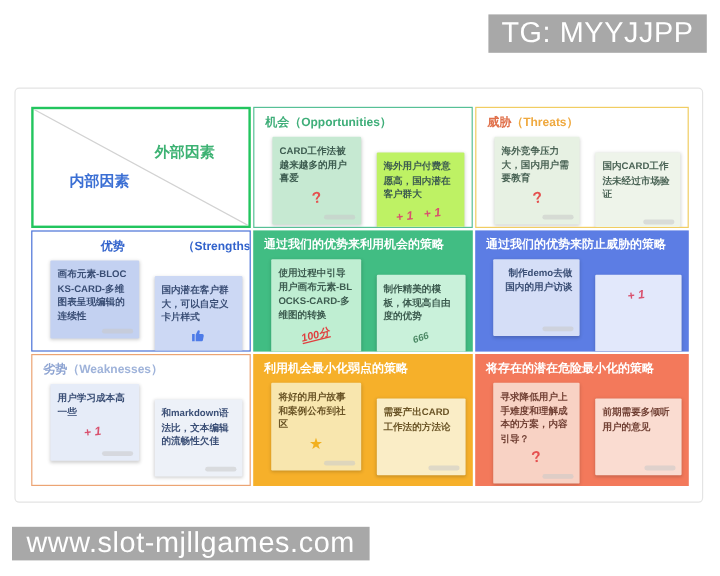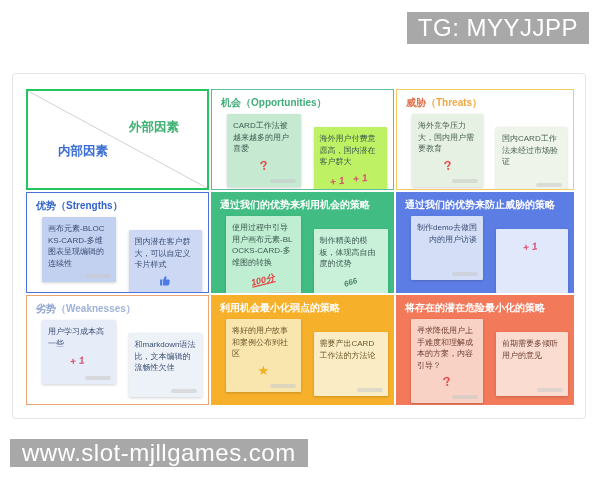--- a/index.html
+++ b/index.html
@@ -43,33 +43,33 @@
   
   .diag{position:absolute;left:0;top:0;width:100%;height:100%;}
   .diag line{stroke:#d2d2d2;stroke-width:1;vector-effect:non-scaling-stroke;}
   .ext-label{position:absolute;top:28px;right:28px;font-size:12.5px;font-weight:bold;color:#3db273;}
   .int-label{position:absolute;bottom:28px;left:30px;font-size:12.5px;font-weight:bold;color:#3b6fd4;}
 
   
   .cell-title{padding:7px 9px 0 9px;font-size:10px;font-weight:bold;line-height:12px;white-space:nowrap;}
   .opp .t-zh,.opp .t-en{color:#3fae79;}
   .threat .t-zh{color:#e0704a;} .threat .t-en{color:#efa93f;}
-  .strength .t-zh,.strength .t-en{color:#3263cc;}
+  .strength .t-zh,.strength .t-en{color:#3263cc;margin-left:48px;}
   .weak .t-zh{color:#8ea4d2;} .weak .t-en{color:#9fb3da;}
   .strategy-title{padding:7px 9px 0 9px;font-size:10px;font-weight:bold;line-height:12px;color:#ffffff;white-space:nowrap;}
 
   
   .notes{display:flex;align-items:flex-start;gap:13px;padding:5px 6px 0 15px;}
   .note{
     position:relative;width:76px;min-height:64px;box-sizing:border-box;
     padding:6px 6px 13px 6px;border-radius:1px;
     box-shadow:0 1px 3px rgba(0,0,0,.18);
   }
   .notes .note:nth-child(2){margin-top:13px;}
-  .note-text{font-size:8px;line-height:1.45;font-weight:normal;word-break:break-all;}
+  .note-text{font-size:8px;line-height:1.45;font-weight:bold;word-break:break-all;}
   .opp .note-text,.so .note-text{color:#3d5c50;}
   .threat .note-text{color:#4a6355;}
   .strength .note-text,.st .note-text,.weak .note-text{color:#3a4e75;}
   .wo .note-text{color:#6b5527;}
   .wt .note-text{color:#703f33;}
   .opp .note.n1{background:#c6e9d2;} .opp .note.n2{background:#bef264;}
   .threat .note.n1{background:#e7f1e3;} .threat .note.n2{background:#eef4ea;}
   .strength .note.n1{background:#c3d1f1;} .strength .note.n2{background:#ccd8f4;}
   .so .note.n1{background:#bfeed2;} .so .note.n2{background:#c9f1da;}
   .st .note.n1{background:#d5def7;text-align:right;} .st .note.n2{background:#e2e8fb;}

